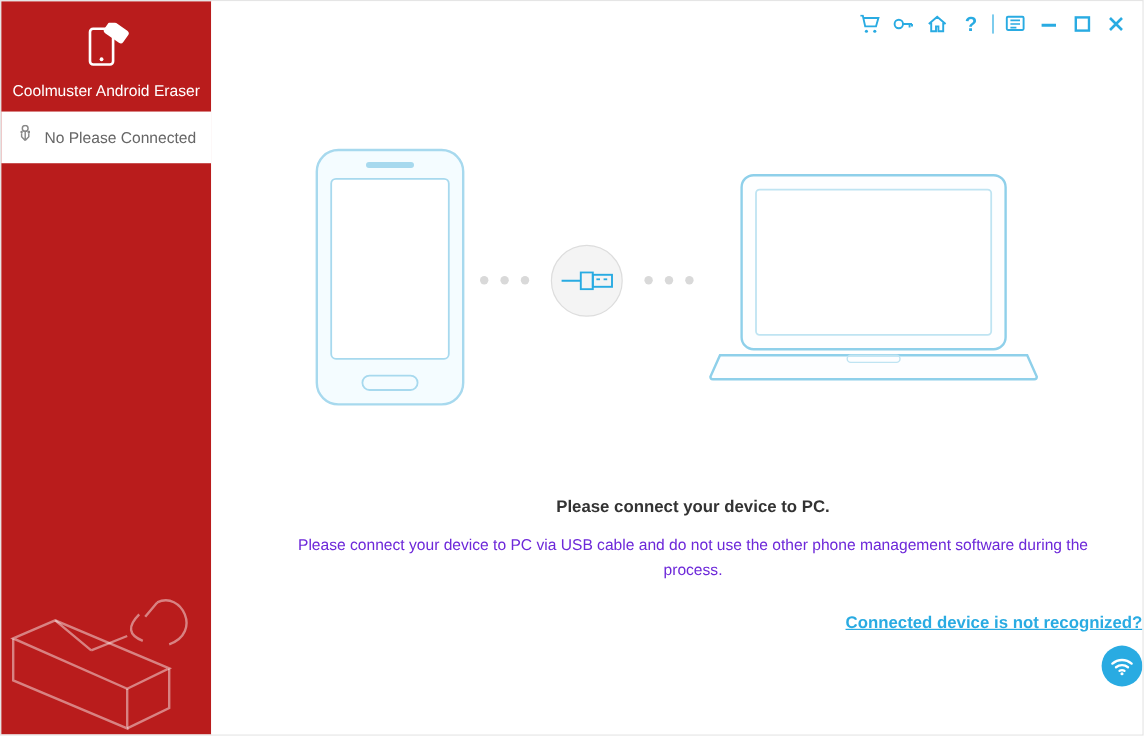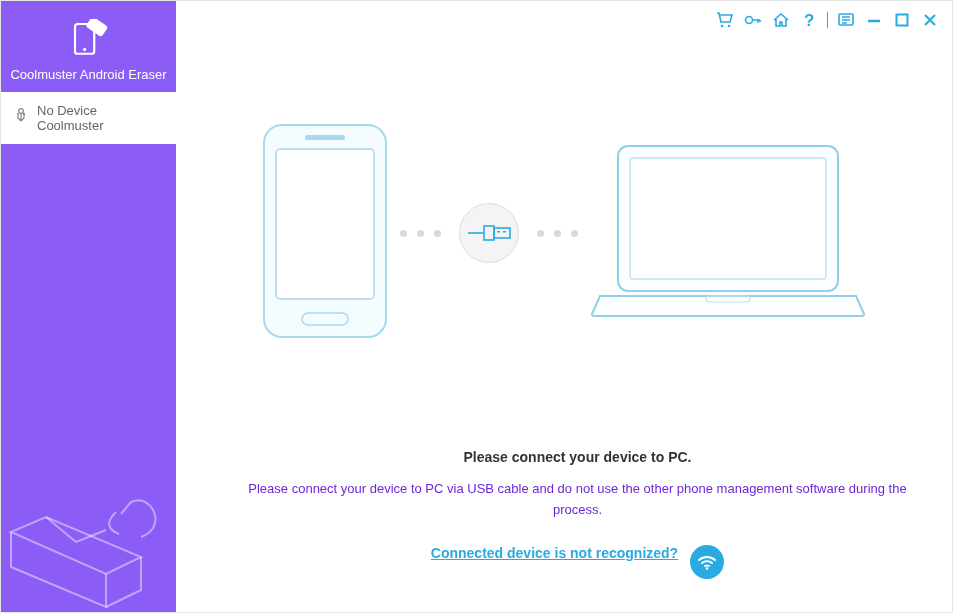--- a/index.html
+++ b/index.html
@@ -1,37 +1,37 @@
 <!DOCTYPE html>
 <html><head>
 <meta charset="utf-8">
 <style>
   * { box-sizing: border-box; margin: 0; padding: 0; }
   body { font-family: Arial, sans-serif; width: 953px; height: 613px; overflow: hidden; background: #fff; border: 1px solid #e5e5e5; }
   .app { display: flex; width: 100%; height: 100%; }
-  .sidebar { width: 175px; background: #8b5cf6; color: #fff; position: relative; }
+  .sidebar { width: 175px; background: #b91c1c; color: #fff; position: relative; }
   .brand { text-align: center; padding: 18px 0 10px; }
   .brand-icon svg { width: 42px; height: 38px; }
   .brand-title { font-size: 13px; margin-top: 6px; font-weight: 400; }
   .status-row { background: #fff; color: #666; display: flex; align-items: center; padding: 10px 12px; font-size: 13px; border-top: 1px solid rgba(255,255,255,0.2); border-bottom: 1px solid rgba(255,255,255,0.2);}
   .status-row .usb { margin-right: 8px; }
   .decor { position: absolute; bottom: 0; left: 0; width: 100%; height: 140px; }
   .main { flex: 1; background: #fff; position: relative; }
   .window-controls { position: absolute; top: 6px; right: 10px; display: flex; gap: 4px; align-items: center; height: 26px; }
   .wc-btn { width: 24px; height: 24px; display: flex; align-items: center; justify-content: center; color: #29abe2; cursor: pointer; }
   .wc-sep { width: 1px; height: 16px; background: #29abe2; margin: 0 2px; }
   .content { padding-top: 120px; text-align: center; }
   .illustration { display: flex; align-items: center; justify-content: center; gap: 10px; }
   .dot { width: 7px; height: 7px; border-radius: 50%; background: #d9d9d9; display: inline-block; }
   .dots { display: flex; gap: 10px; align-items: center; }
   .usb-hub { width: 60px; height: 60px; border-radius: 50%; background: #f4f4f4; border: 1px solid #ddd; display: flex; align-items: center; justify-content: center; margin: 0 8px;}
-  .msg-area { margin-top: 104px; padding-left: 27px; }
+  .msg-area { margin-top: 68px; padding-left: 27px; }
   .msg-main { font-size: 14px; font-weight: bold; color: #333; margin-bottom: 14px; }
   .msg-sub { font-size: 13px; color: #6d28d9; line-height: 1.6; padding: 0 40px; }
-  .link-row { margin-top: 24px; display: flex; align-items: flex-start; justify-content: center; gap: 12px; }
+  .link-row { margin-top: 24px; display: flex; align-items: flex-end; justify-content: center; gap: 12px; flex-direction: column; }
   .help-link { color: #29abe2; font-size: 14px; font-weight: bold; text-decoration: underline; cursor: pointer; }
   .wifi-btn { width: 34px; height: 34px; border-radius: 50%; background: #29abe2; color: #fff; display: flex; align-items: center; justify-content: center; cursor: pointer; }
 </style>
 </head>
 <body>
 
 <div class="app">
   <div class="sidebar">
     <div class="brand">
       <div class="brand-icon">
@@ -45,21 +45,21 @@
     </div>
     <div class="status-row">
       <span class="usb">
         <svg width="16" height="18" viewBox="0 0 16 18">
             <circle cx="8" cy="3" r="2.4" fill="none" stroke="#888" stroke-width="1.2"></circle>
             <path d="M8 5 v8 M8 13 l-3 -3 v-3 M8 13 l3 -3 v-3" fill="none" stroke="#888" stroke-width="1.2"></path>
             <circle cx="5" cy="6" r="1" fill="#888"></circle>
             <rect x="10" y="5" width="2" height="2" fill="#888"></rect>
           </svg>
       </span>
-      <span>No Device Coolmuster</span>
+      <span>No Please Connected</span>
     </div>
     <div class="decor">
       <svg viewBox="0 0 175 140" width="175" height="140">
         <g fill="none" stroke="rgba(255,255,255,0.45)" stroke-width="2">
           <path d="M10 60 L45 45 L140 85 L105 102 Z"></path>
           <path d="M10 60 L10 95 L105 135 L105 102"></path>
           <path d="M140 85 L140 118 L105 135"></path>
           <path d="M45 45 L75 70 M75 70 L105 58 M130 30 C150 20 168 55 140 65"></path>
           <path d="M115 40 Q100 55 118 62 M120 42 L130 30"></path>
         </g>

